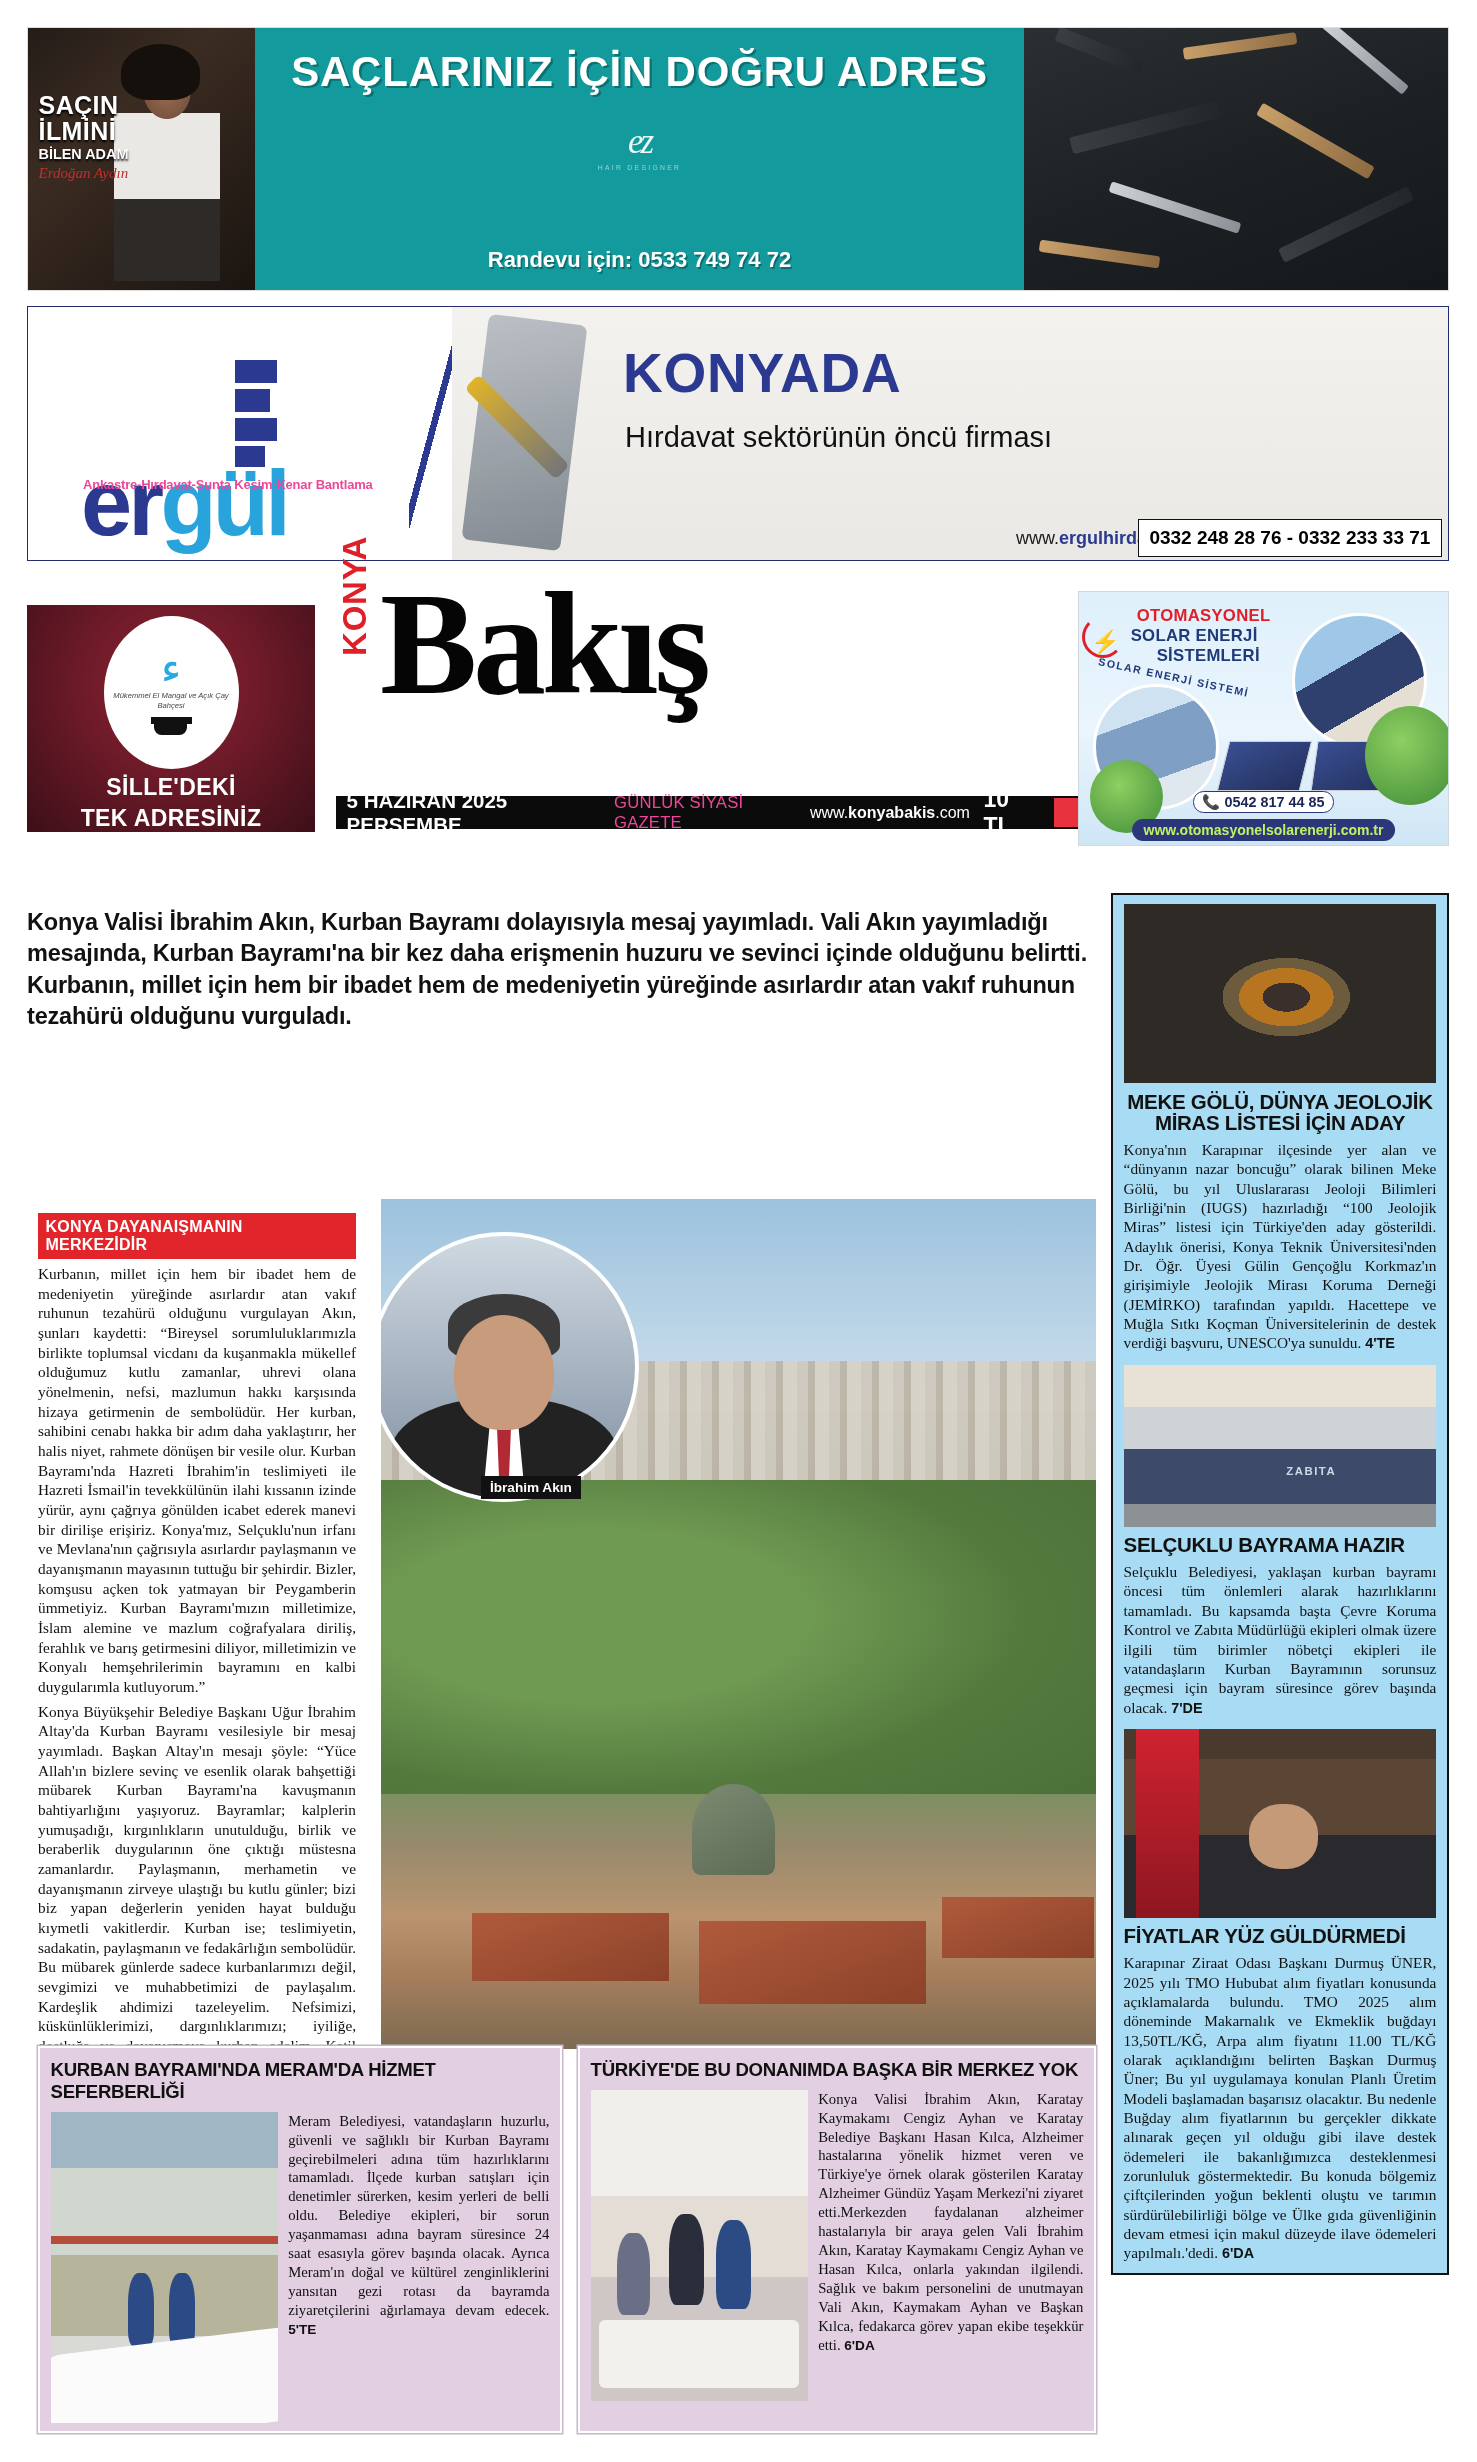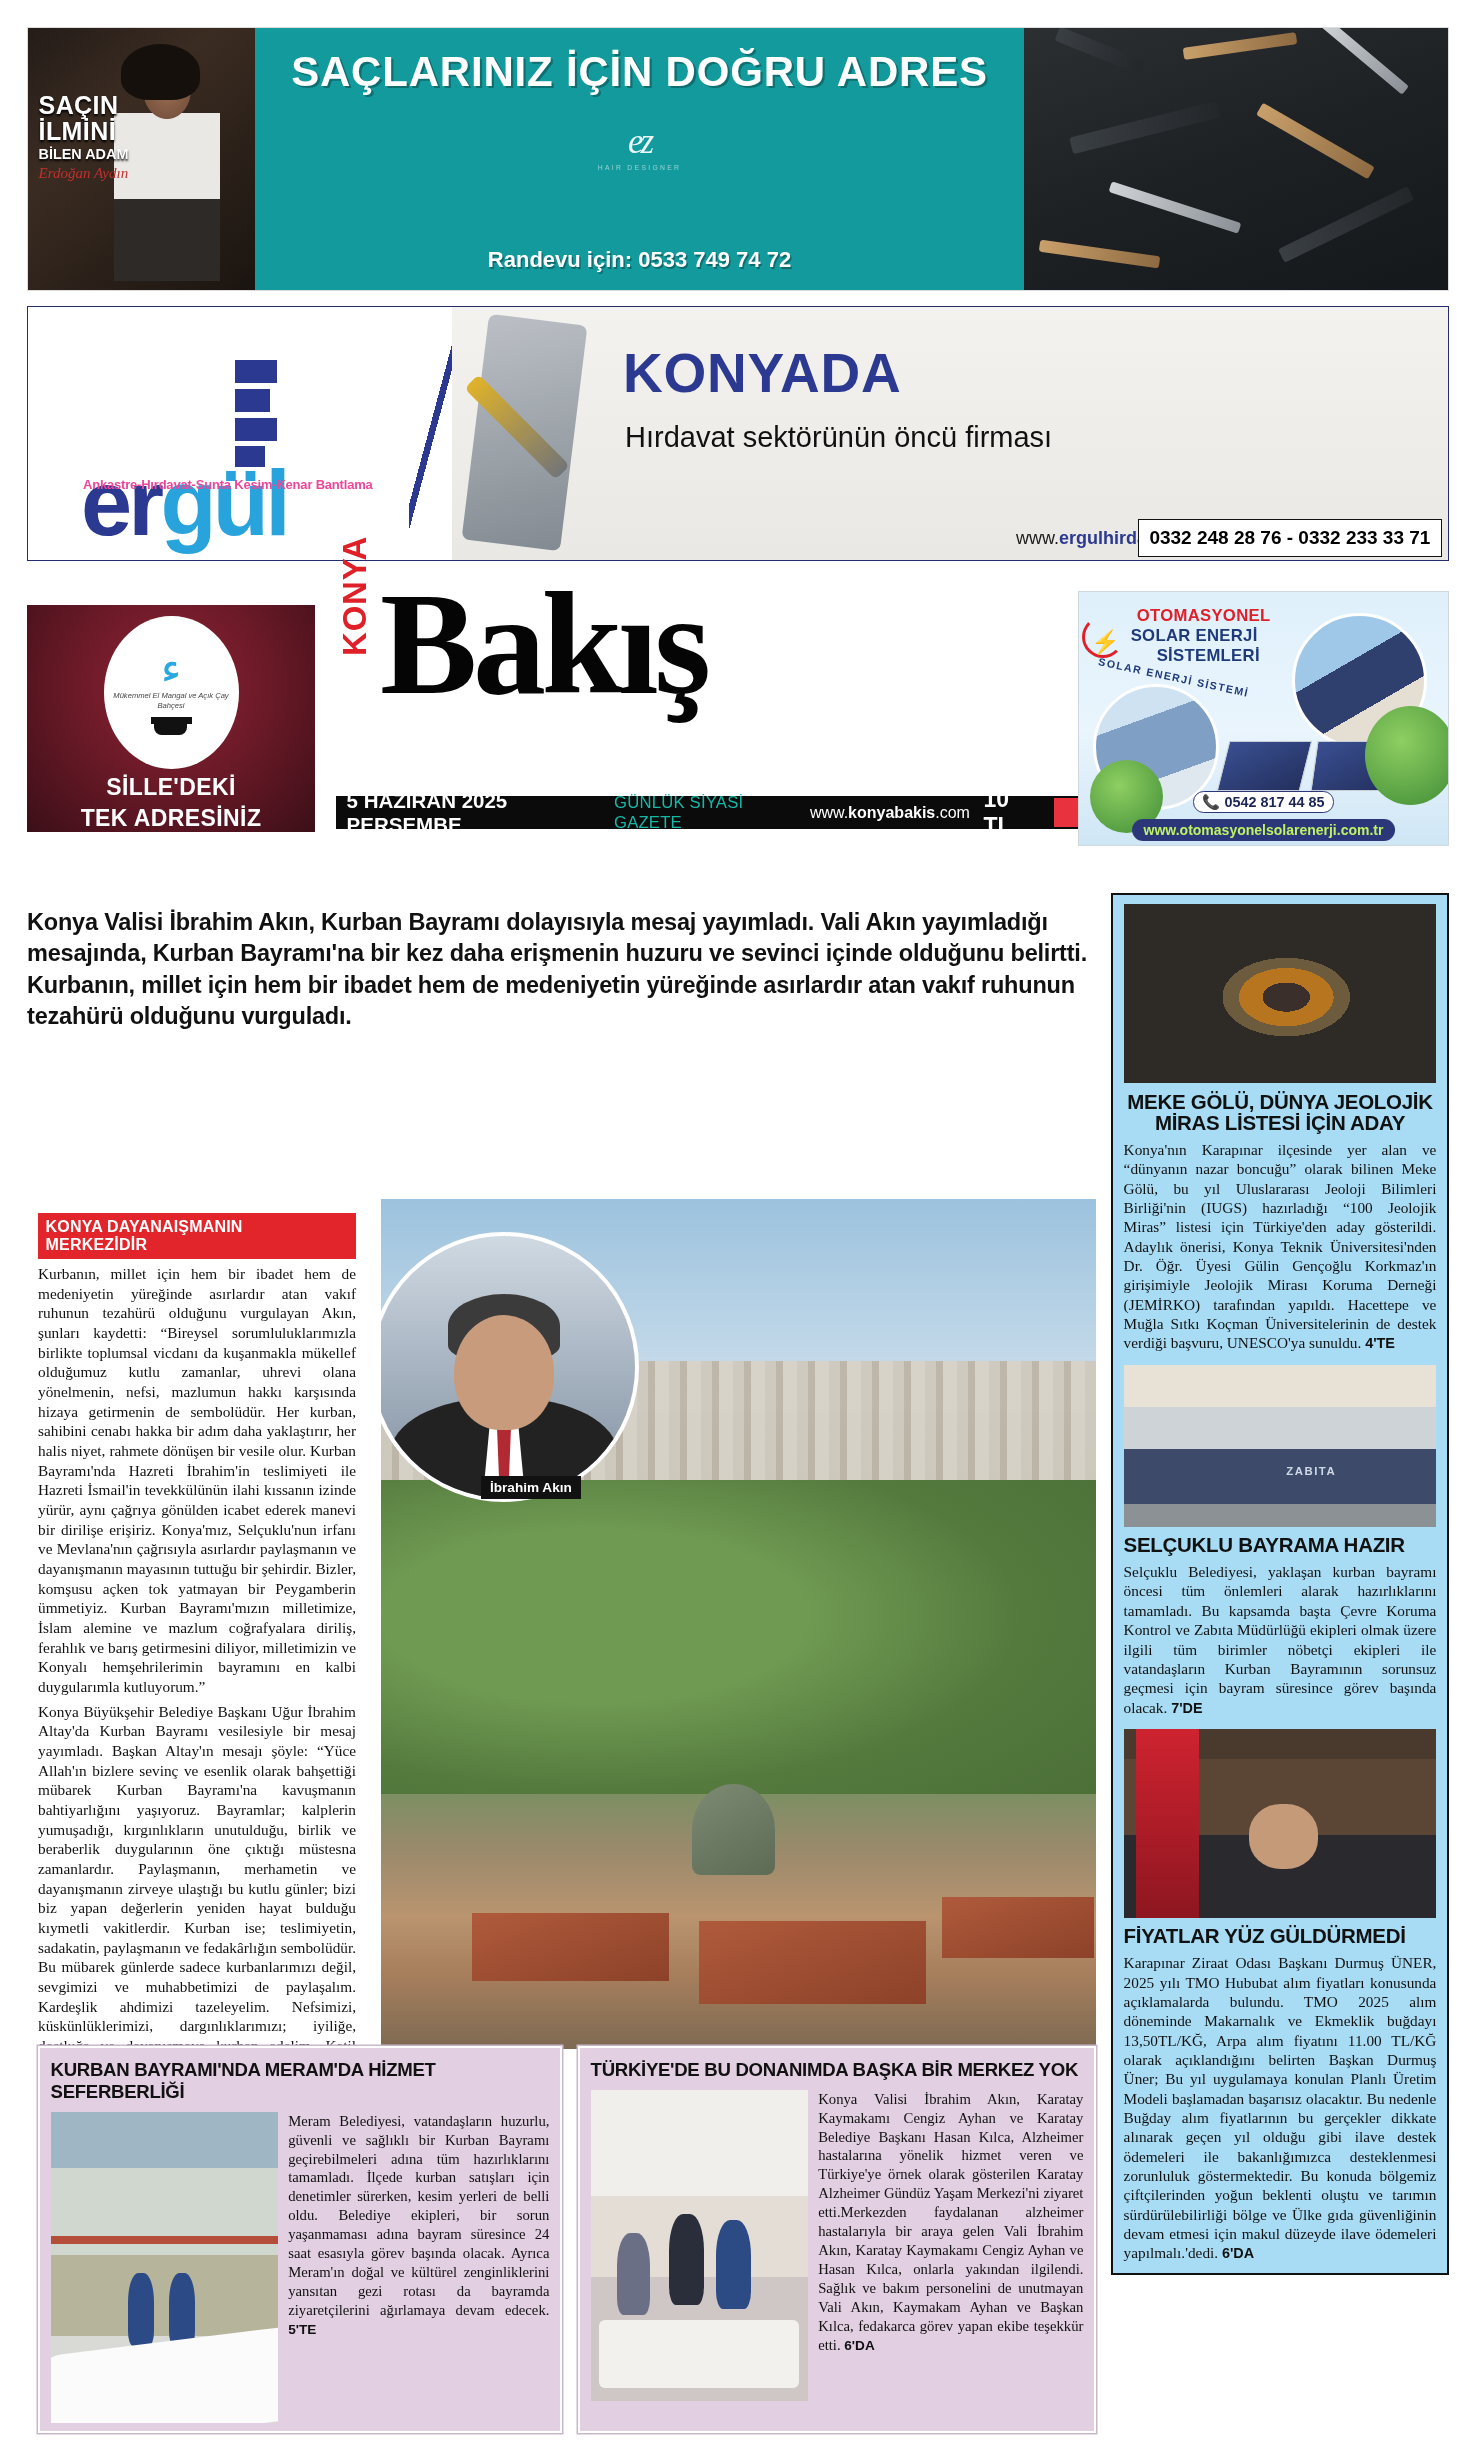--- a/index.html
+++ b/index.html
@@ -101,21 +101,21 @@
   .sille-hand:after{content:"";position:absolute;left:3px;top:7.6px;width:33px;height:10.6px;background:#111;border-radius:0 0 7.6px 7.6px;}
   .sille-t1,.sille-t2{ color:#fff; font-weight:900; font-size:23px; letter-spacing:0.4px; margin-top:4.5px; }
   .mast-title { position:absolute; left:309px; top:12px; width:758px; }
   .mast-konya{ position:absolute; left:0; top:68px; transform:rotate(-90deg); transform-origin:left top;
      color:#e02029; font-weight:900; font-size:33px; letter-spacing:0.8px; }
   .mast-bakis{ margin-left:44px; font-size:146px; font-weight:900; line-height:.78; color:#050505;
      font-family:"Liberation Serif", serif; letter-spacing:-4.5px;}
   .mast-bar { position:absolute; left:309px; top:220px; width:758px; height:33px; background:#0b0b0b;
      display:flex; align-items:center; padding-left:10.6px; gap:13.6px;}
   .mast-date{ color:#fff; font-weight:900; font-size:20.5px;}
-  .mast-kind{ color:#14b8a6; font-size:16.7px; letter-spacing:0.2px;}
+  .mast-kind{ color:#ec4899; font-size:16.7px; letter-spacing:0.2px;}
   .mast-web{ color:#fff; font-size:16px;}
   .mast-web b{font-weight:900;}
   .mast-price{ color:#fff; font-weight:900; font-size:23px;}
   .mast-redbox{ width:44px; height:29px; background:#e8333f; margin-left:3px;}
   .mast-solar{ position:absolute; right:0; top:15px; width:371px; height:255px;
      background:linear-gradient(180deg,#dff0fb 0%, #eaf5fd 55%, #cfe6f5 100%);
      border:0.8px solid #cfd8dd; overflow:hidden;}
   .solar-logo{ position:absolute; left:16.7px; top:13.6px; }
   .solar-logo .t1{ color:#e02029; font-weight:800; font-size:16.7px; letter-spacing:0.3px;}
   .solar-logo .t2{ color:#1e3a7a; font-weight:800; font-size:16.7px; letter-spacing:0.3px;}

